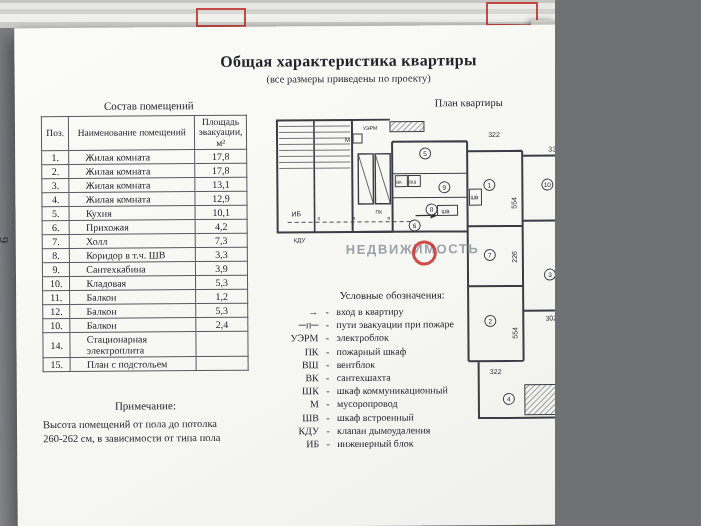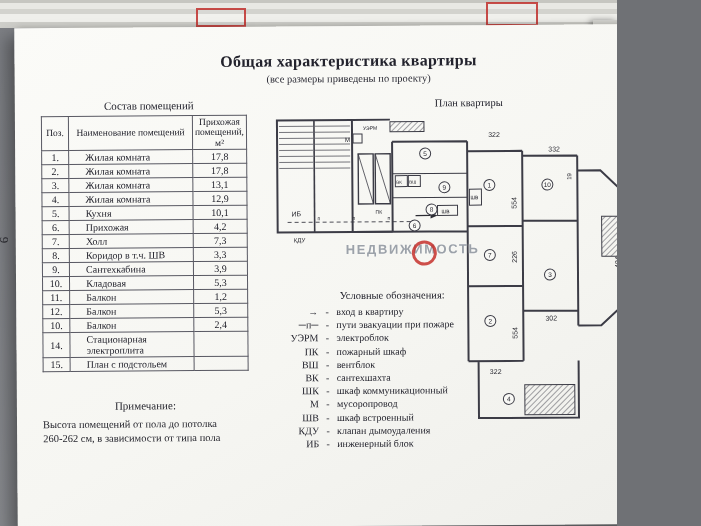--- a/index.html
+++ b/index.html
@@ -1,16 +1,16 @@
 <!DOCTYPE html>
 <html><head>
 <meta charset="utf-8">
 <style>
   html,body{margin:0;padding:0;background:#6f7175;}
-  .stage{position:relative;width:617px;height:526px;overflow:hidden;
+  .stage{position:relative;width:555px;height:526px;overflow:hidden;
          background:linear-gradient(115deg,#7c7e83 0%,#8a8c90 40%,#85878b 100%);
          font-family:"Liberation Serif",serif;color:#26262e;}
   
   .stack-edge{position:absolute;left:0;top:0;right:0;height:28px;
     background:repeating-linear-gradient(180deg,#c6c6c1 0 3px,#e8e8e4 3px 9px,#d3d3ce 9px 14px,#efefeb 14px 22px,#cfcfca 22px 28px);}
   .under-sheet-right{position:absolute;right:0;top:20px;width:24px;height:500px;
     background:#d6d6d1;box-shadow:-3px 0 6px rgba(0,0,0,.35);}
   .red-marks{position:absolute;right:5px;top:130px;width:7px;height:270px;opacity:.55;
     background:repeating-linear-gradient(180deg,#a23531 0 9px,transparent 9px 17px);filter:blur(.4px);}
   .stamp{position:absolute;border:2px solid rgba(191,47,44,.85);background:rgba(255,255,255,.12);}
@@ -74,21 +74,21 @@
 
     <div class="content">
 
       <div class="left-col">
         <div class="tbl-caption">Состав помещений</div>
         <table>
           <thead>
             <tr>
               <th>Поз.</th>
               <th>Наименование помещений</th>
-              <th>Прихожая помещений, м²</th>
+              <th>Площадь эвакуации, м²</th>
             </tr>
           </thead>
           <tbody>
             <tr>
                 <td class="c-pos">1.</td>
                 <td class="c-name">Жилая комната</td>
                 <td class="c-area">17,8</td>
               </tr>
             <tr>
                 <td class="c-pos">2.</td>

